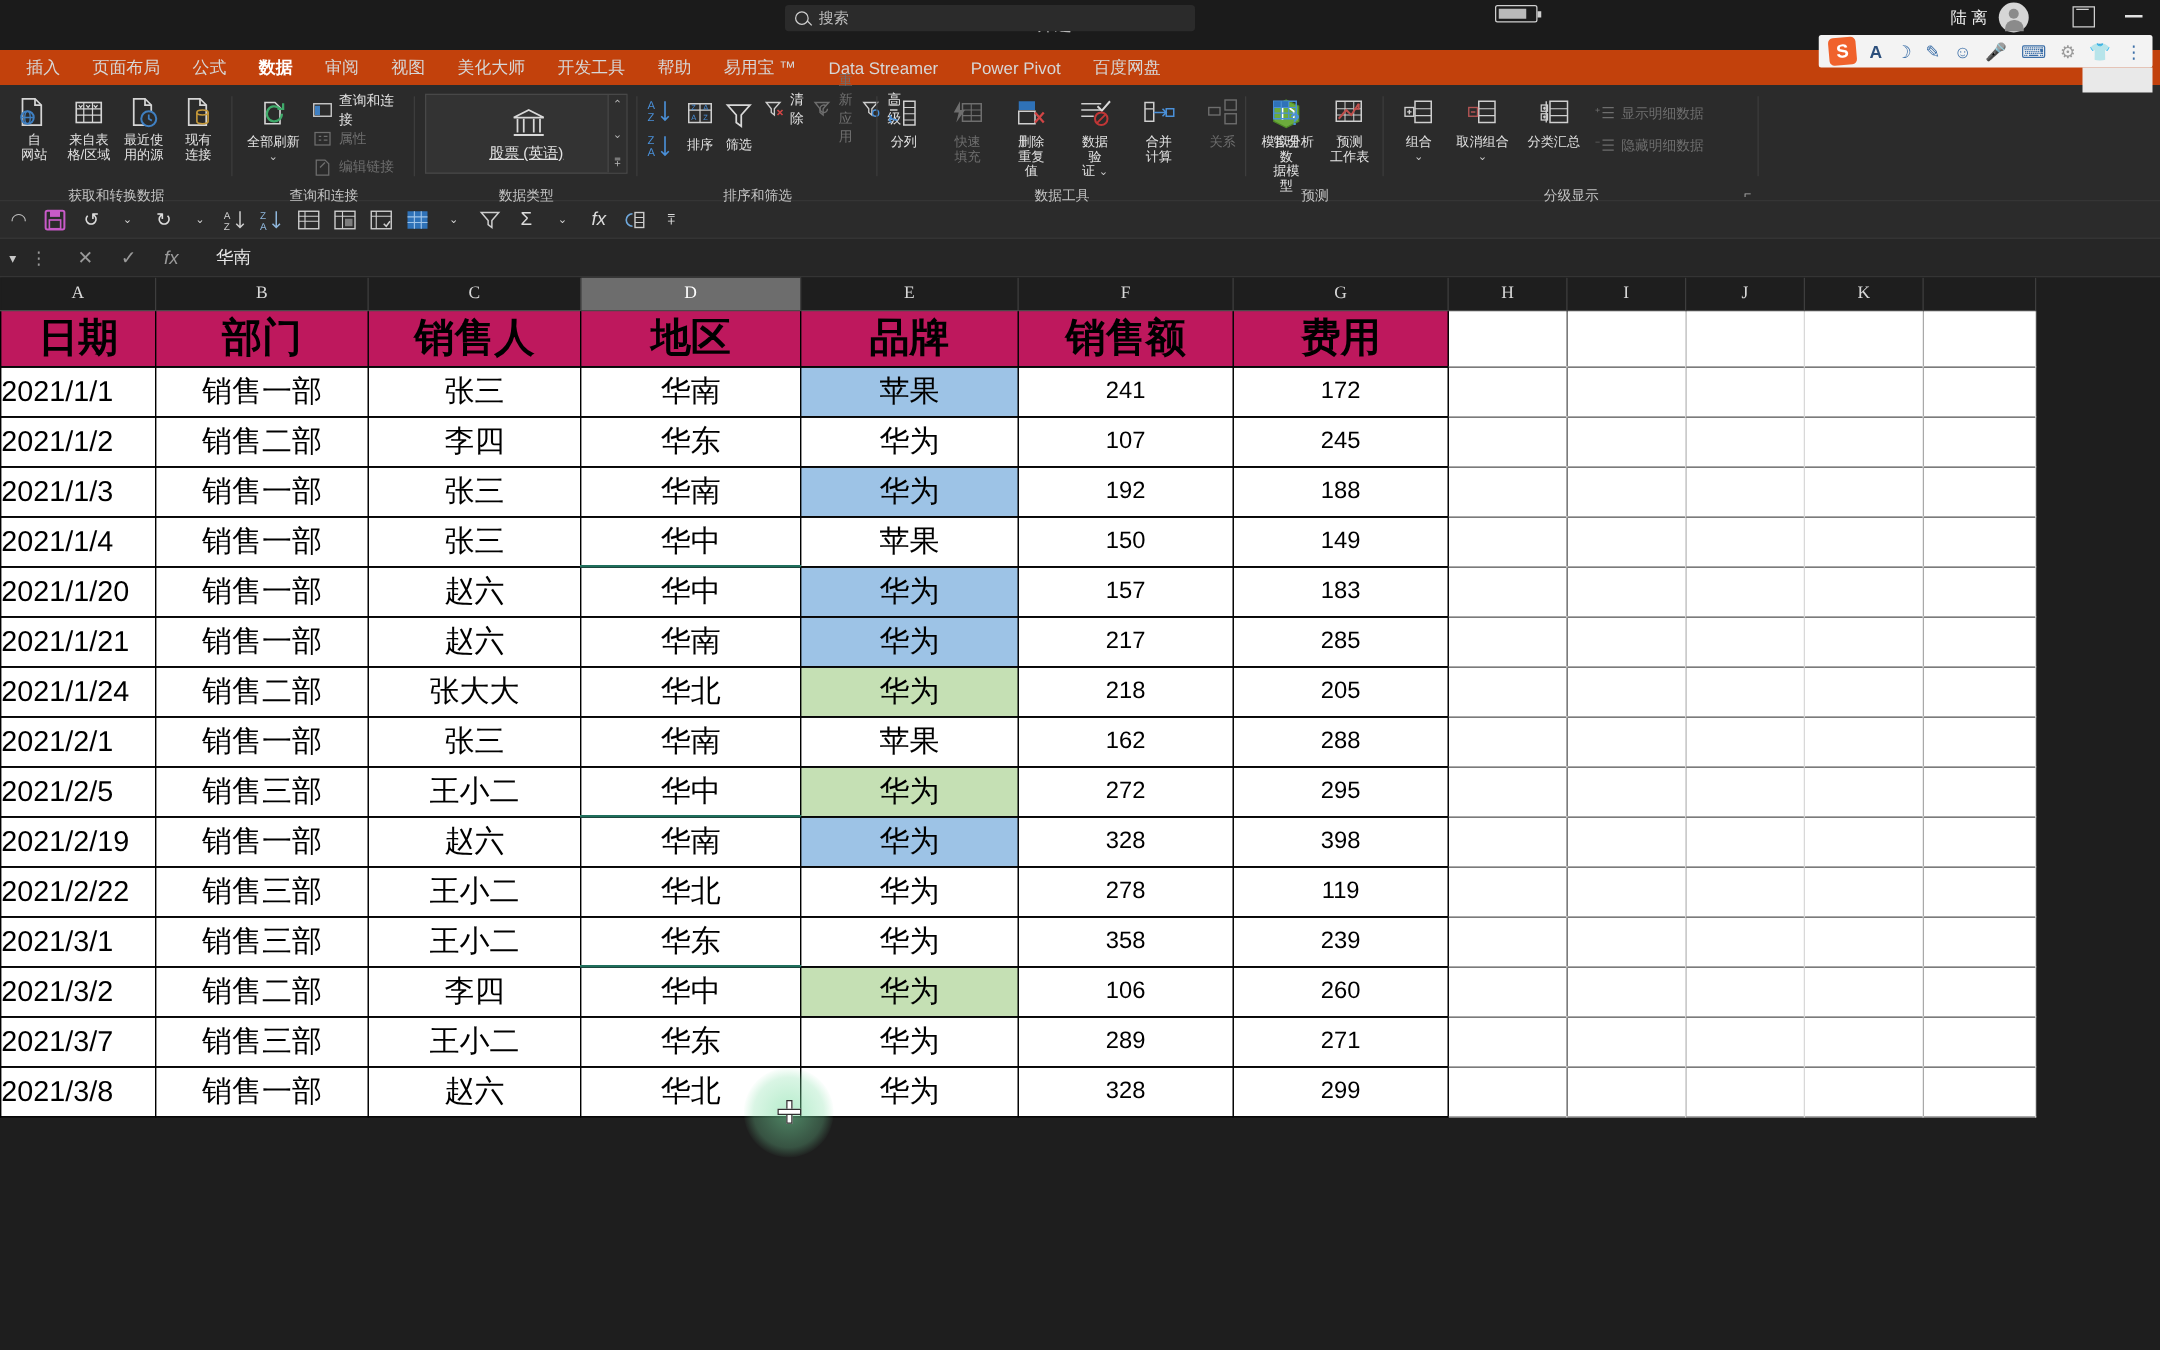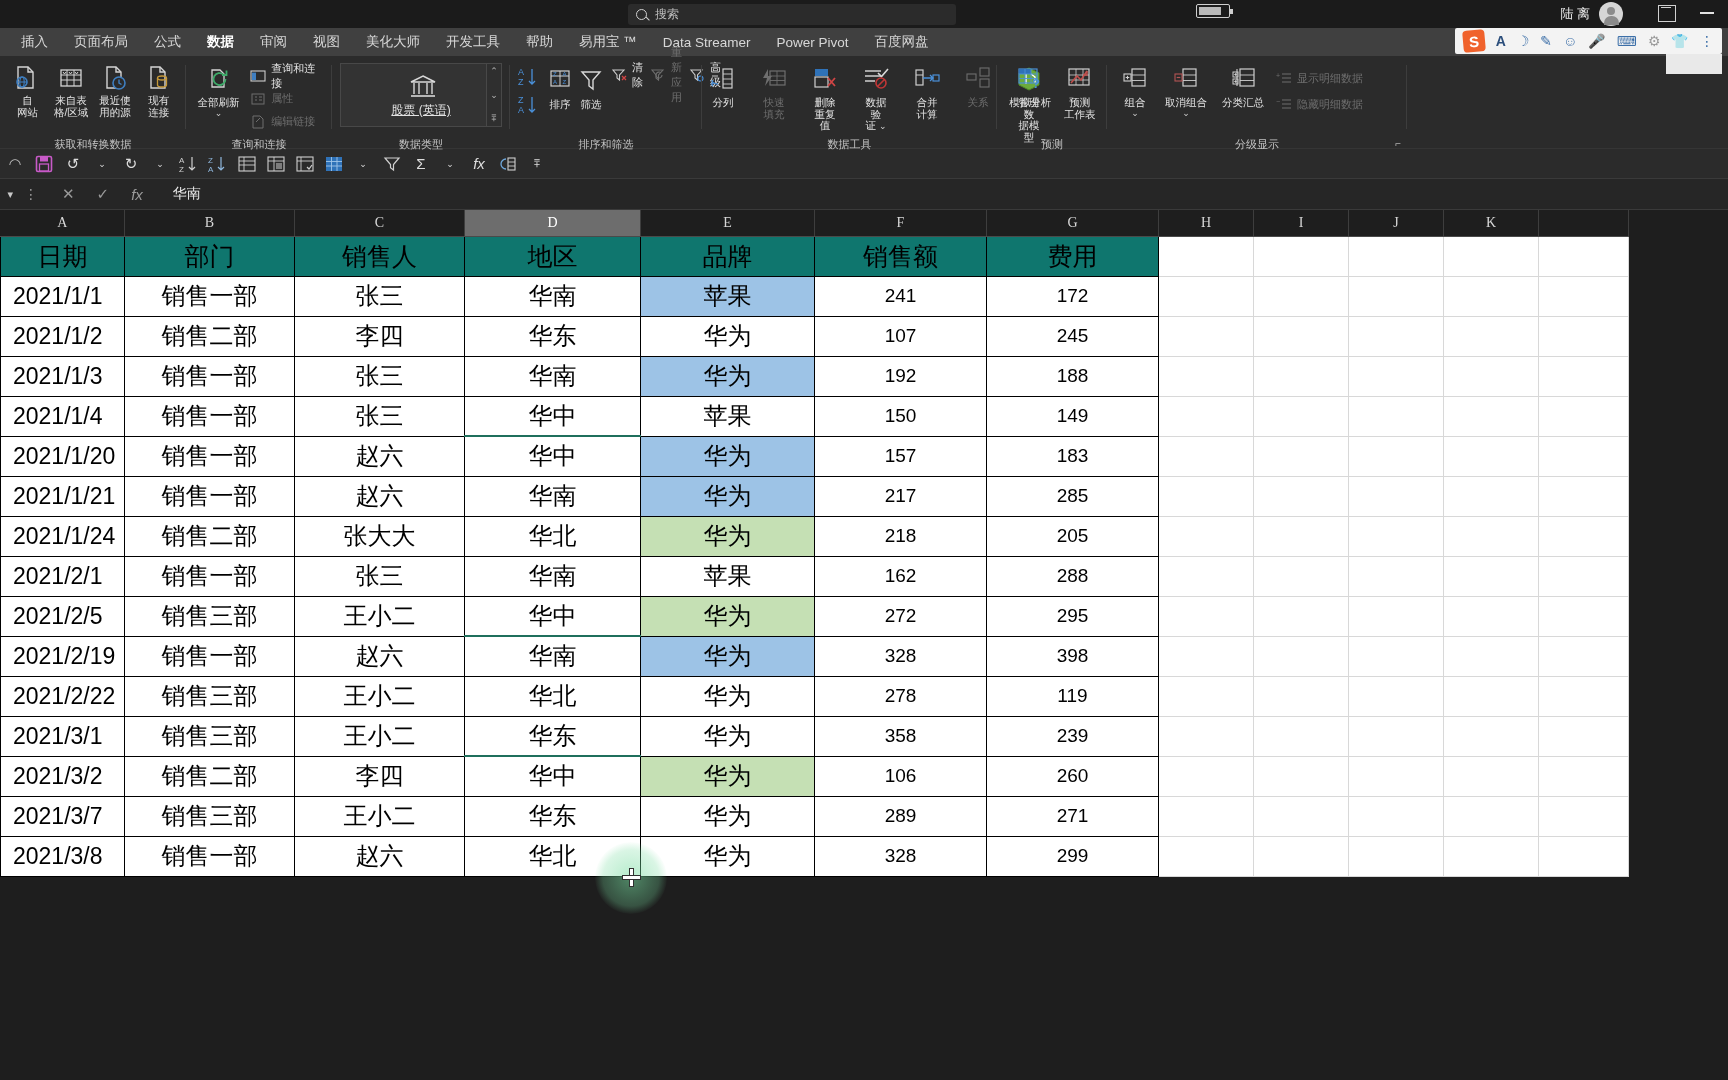--- a/index.html
+++ b/index.html
@@ -4,21 +4,21 @@
 <style>
   * { box-sizing: border-box; margin: 0; padding: 0; }
   html, body {
     width: 1728px; height: 1080px;
     background: #1c1c1c; overflow: hidden;
     font-family: "Liberation Sans", "DejaVu Sans", sans-serif;
   }
 
   
   .titlebar {
-    position: relative; height: 28px; background: #1b1b1b;
+    position: relative; height: 40px; background: #1b1b1b;
     display: flex; align-items: center; justify-content: center;
   }
   .doc-title { color: #e8e8e8; font-size: 14px; letter-spacing: .3px; }
   .title-caret { color: #c8c8c8; font-size: 9px; margin-left: 7px; }
   .search-box {
     position: absolute; left: 628px; top: 4px; width: 328px; height: 21px;
     background: #2b2b2b; border-radius: 3px; display: flex; align-items: center;
     padding-left: 8px; gap: 8px;
   }
   .search-box .ph { color: #bdbdbd; font-size: 12px; }
@@ -36,21 +36,21 @@
   .avatar:after { content:""; position:absolute; left:4.5px; top:14px; width:15px;height:9px;border-radius:7px 7px 0 0;background:#8b8b8b;}
   .ribbon-toggle { position:absolute; right:52px; top:5px; width:18px;height:17px;border:1.4px solid #d0d0d0; }
   .ribbon-toggle:before{content:"";position:absolute;left:2px;top:1px;width:10px;height:1.4px;background:#d0d0d0;}
   .win-min { position:absolute; right:14px; top:12px; width:14px;height:1.6px;background:#e2e2e2; }
   .battery { position:absolute; left:1196px; top:4px; width:34px; height:14px; border:1.5px solid #cfcfcf; border-radius:2px;}
   .battery:after{content:"";position:absolute;right:-4px;top:4px;width:3px;height:5px;background:#cfcfcf;}
   .battery i{position:absolute;left:2px;top:2px;bottom:2px;width:22px;background:#b9b9b9;display:block;}
 
   
   .tabbar {
-    height: 28px; background: #404040; display: flex; align-items: center;
+    height: 28px; background: #c2410c; display: flex; align-items: center;
     padding-left: 8px; gap: 0px; position: relative;
   }
   .tab {
     color: #d7d7d7; font-size: 13.5px; padding: 4px 13px; white-space: nowrap; position: relative;
   }
   .tab.active { color: #ffffff; font-weight: bold; }
   .tab.active:after {
     content:""; position:absolute; left:50%; transform: translateX(-50%);
     bottom:-4px; width:22px; height:3px; background:#ffffff;
   }
@@ -119,23 +119,23 @@
     height: 26px; background:#1e1e1e; color:#d8d8d8; font-size:14px;
     text-align:center; border-right:1px solid #3e3e3e; border-bottom:1px solid #4a4a4a;
     font-family:"Liberation Serif", serif;
   }
   .colhdr td.sel { background:#6d6d6d; color:#ffffff; }
   .cell {
     height: 40px; background:#ffffff; color:#000000; font-size:24px;
     text-align:center; border:1px solid #000000; font-weight:300;
     white-space:nowrap; overflow:hidden;
   }
-  .cell.hdr { background:#0f766e; font-size:25px; }
+  .cell.hdr { background:#be185d; font-size:32px;font-weight:bold; }
   .cell.num { font-size:19px; }
-  .cell.date { text-align:left; padding-left:12px; font-size:23px; }
+  .cell.date { text-align:left; padding-left:0px; font-size:23px; }
   .cell.blue { background:#9dc3e6; }
   .cell.green { background:#c5e0b4; }
   .cell.empty { background:#ffffff; border:none; border-right:1px solid #d8d8d8; border-bottom:1px solid #d8d8d8; }
   .rowtop-sel { border-top:2px solid #1f6f5c !important; }
   .rowbot-sel { border-bottom:2px solid #1f6f5c !important; }
 
   .cursor { position:absolute; left:622px; top:658px; width:17px; height:17px; z-index:20; }
   .cursor:before{content:"";position:absolute;left:7px;top:0;width:3px;height:17px;background:#ffffff;border:1px solid #303030;}
   .cursor:after{content:"";position:absolute;left:0;top:7px;width:17px;height:3px;background:#ffffff;border:1px solid #303030;}
   .clickglow {

